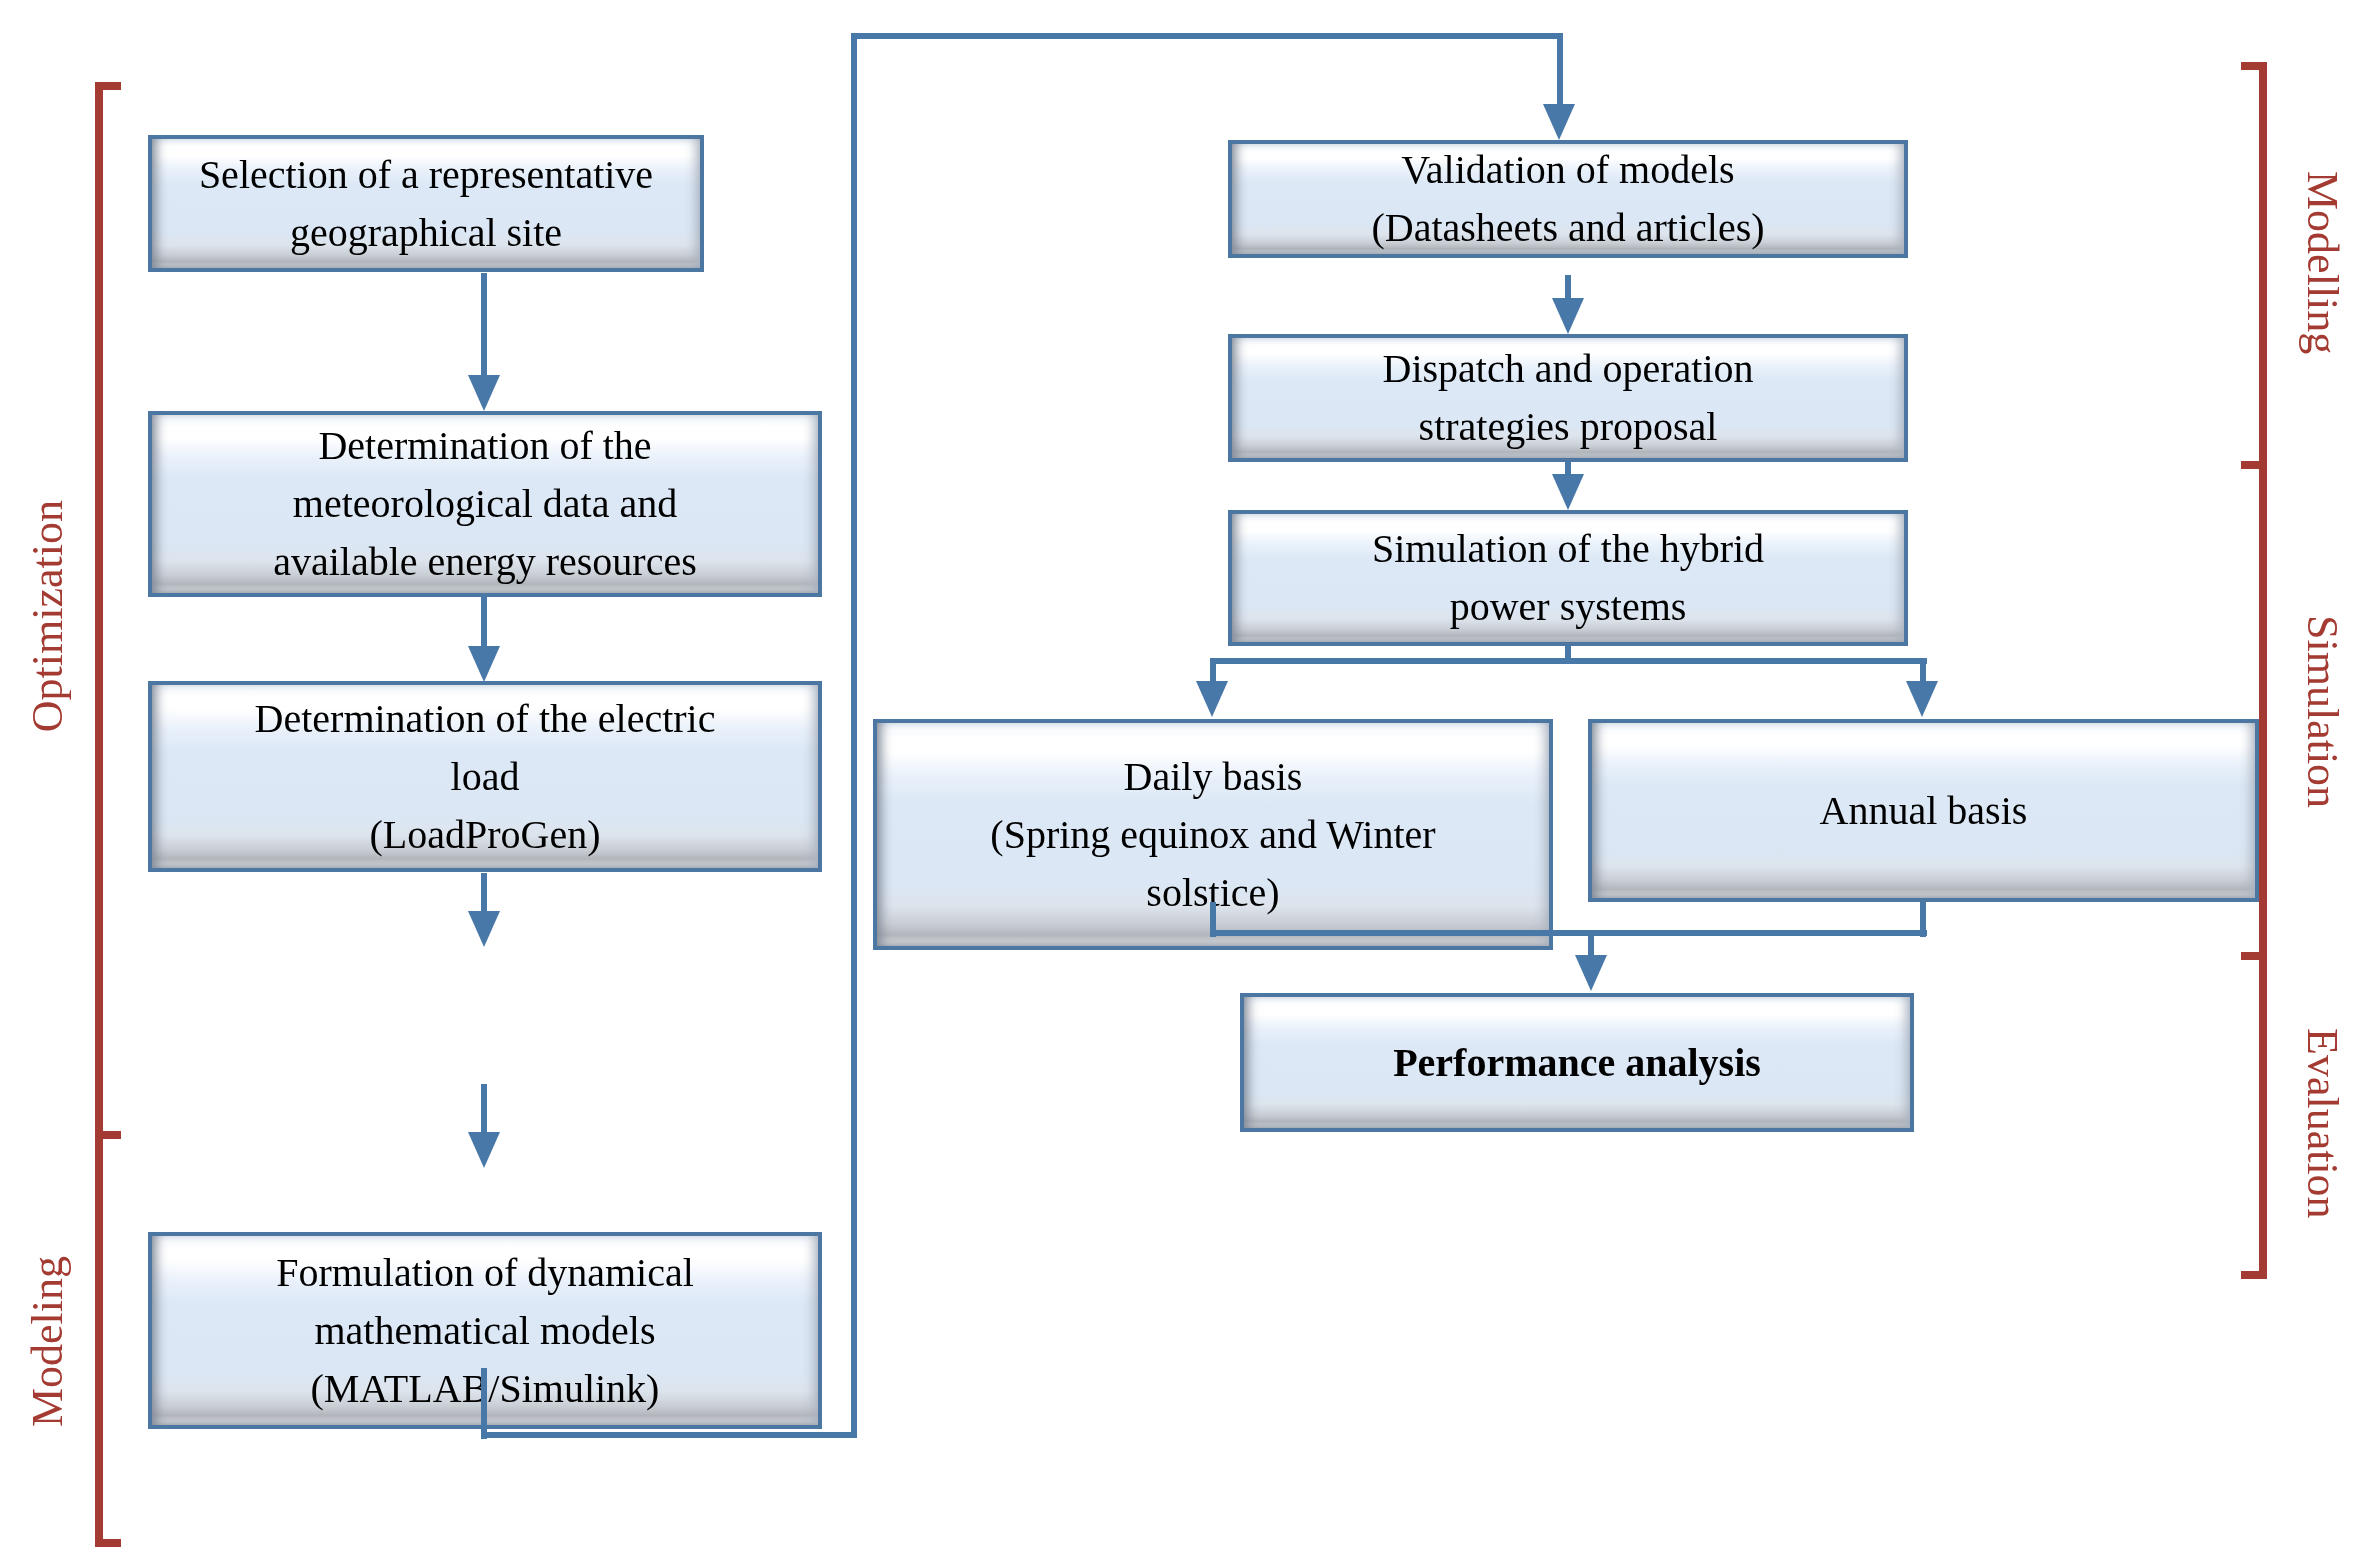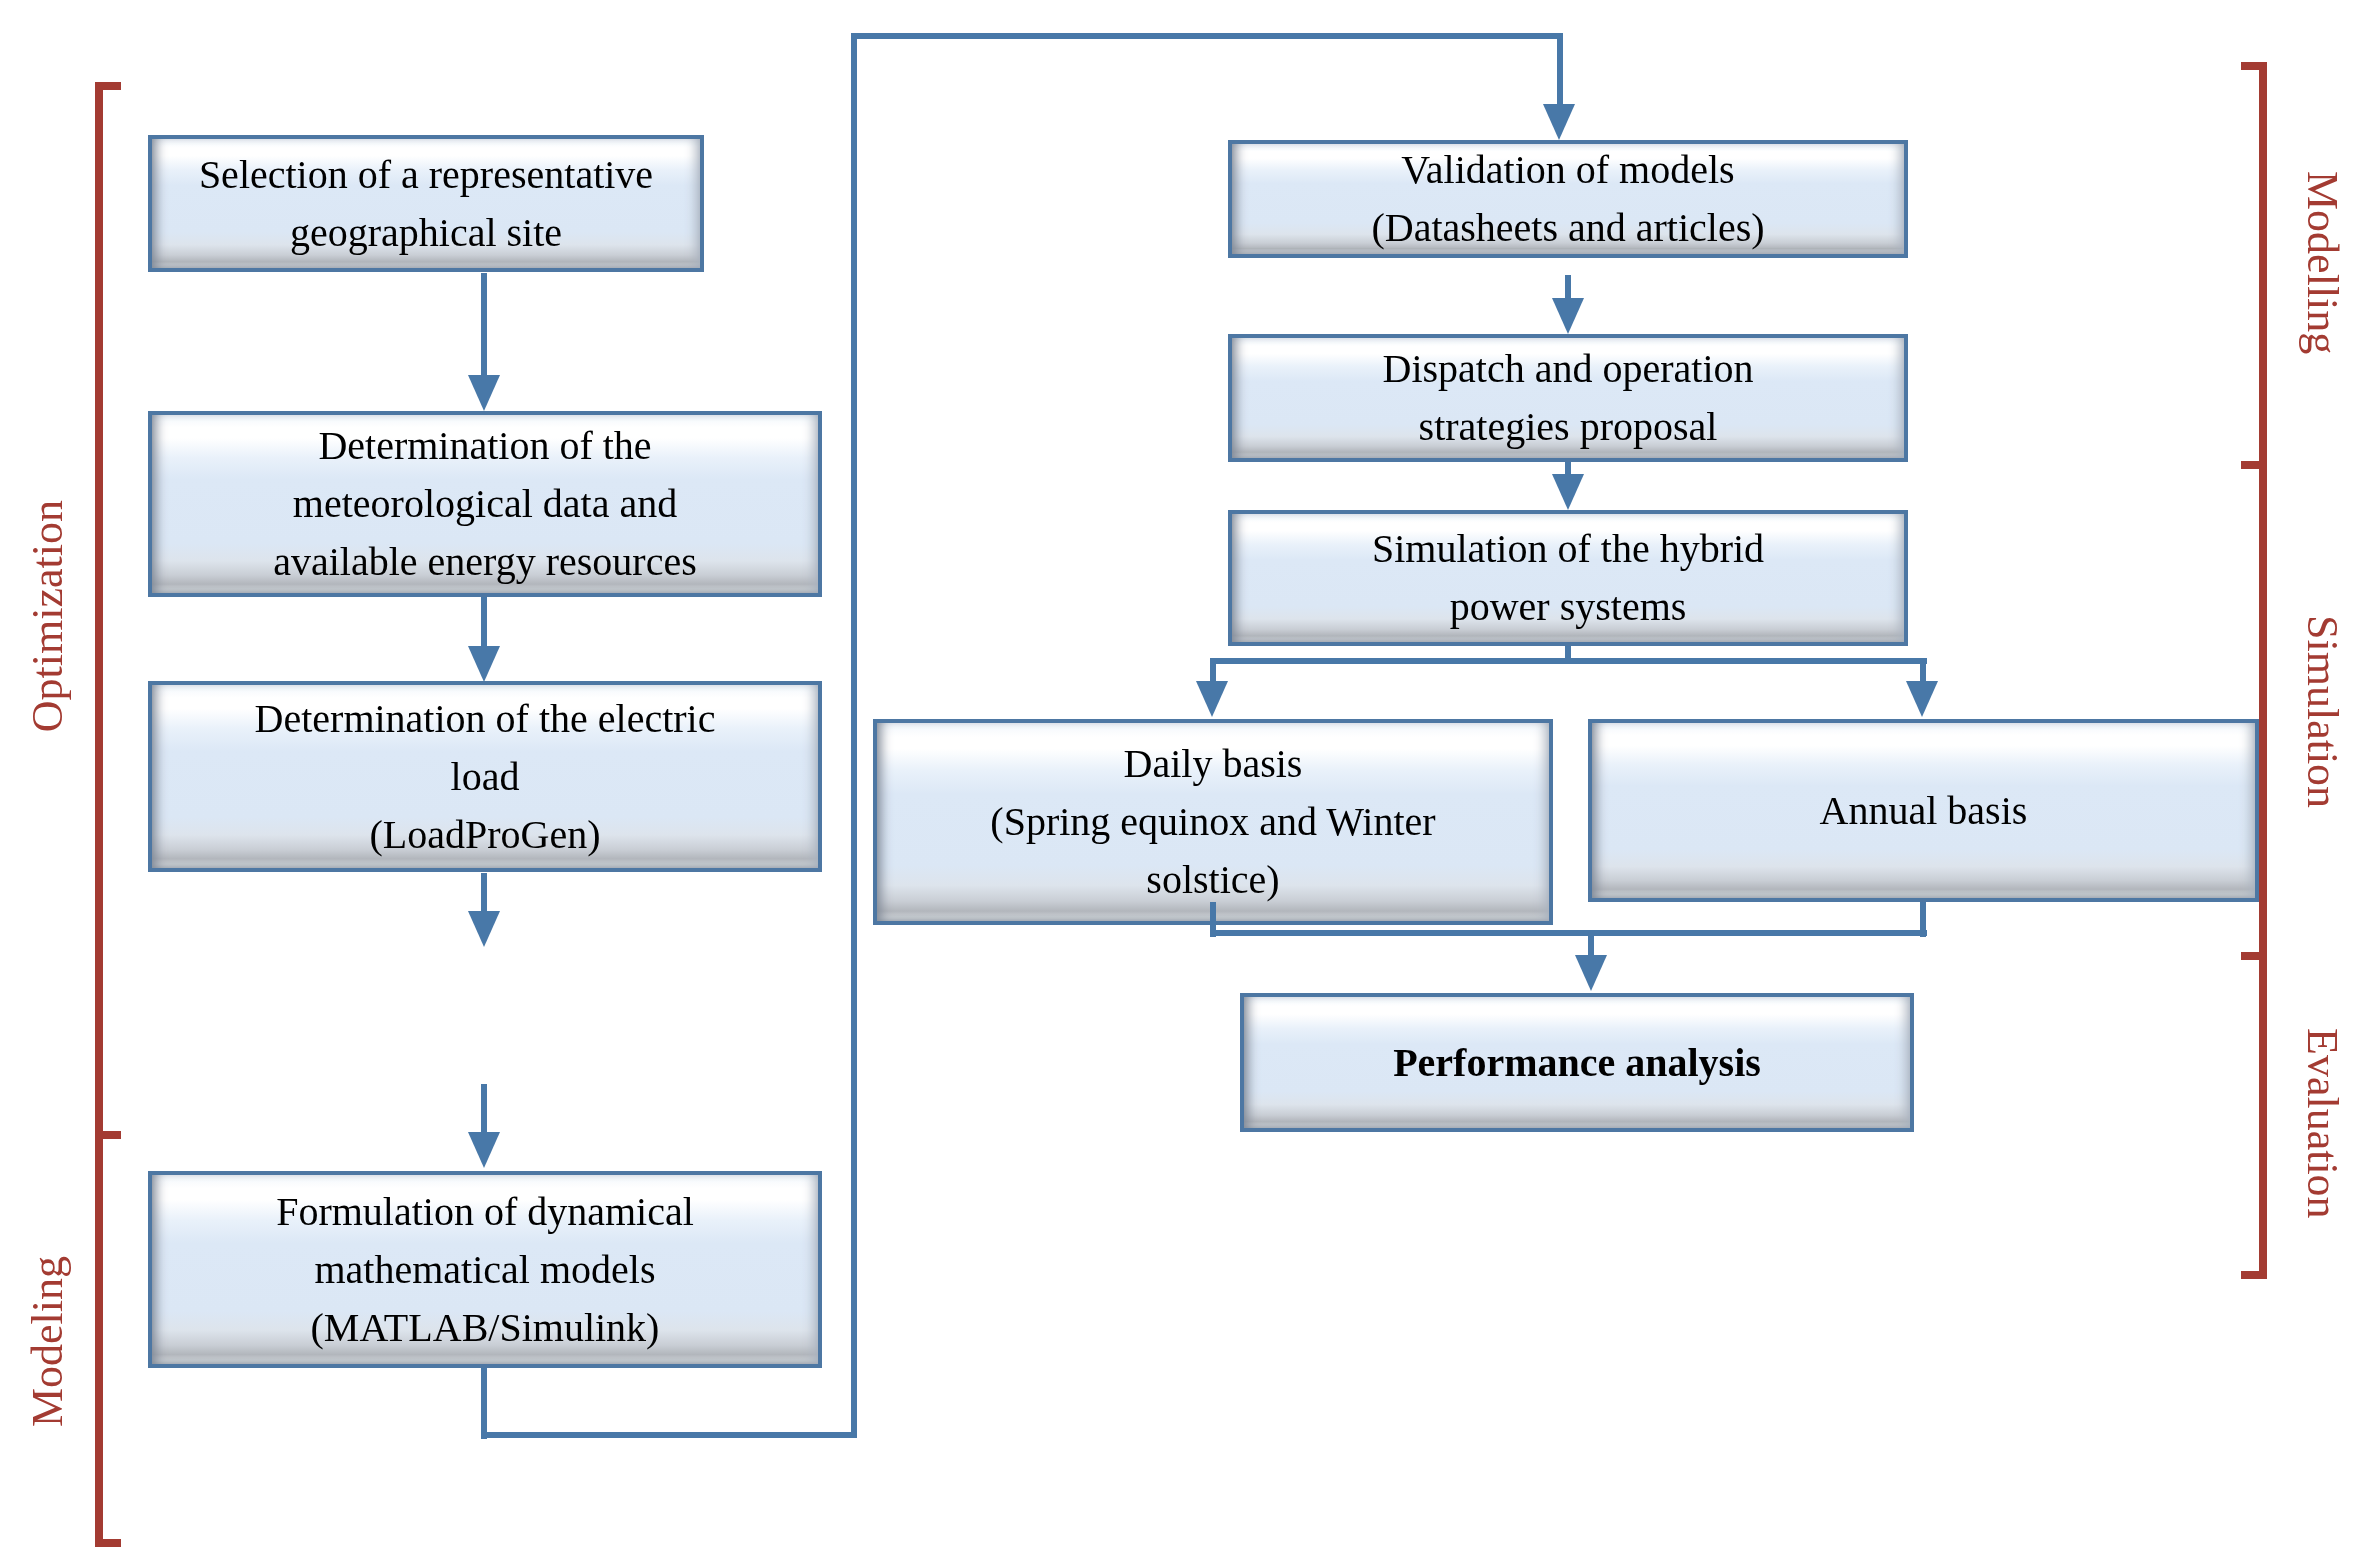--- a/index.html
+++ b/index.html
@@ -90,31 +90,31 @@
   </div>
 
   <div class="box" style="left:148px;top:135px;width:556px;height:137px;">Selection of a representative
 geographical site</div>
   <div class="box" style="left:148px;top:411px;width:674px;height:186px;">Determination of the
 meteorological data and
 available energy resources</div>
   <div class="box" style="left:148px;top:681px;width:674px;height:191px;">Determination of the electric
 load
 (LoadProGen)</div>
-  <div class="box" style="left:148px;top:1171px;width:674px;height:197px;">Formulation of dynamical
+  <div class="box" style="left:148px;top:1232px;width:674px;height:197px;">Formulation of dynamical
 mathematical models
 (MATLAB/Simulink)</div>
 
   <div class="box" style="left:1228px;top:140px;width:680px;height:118px;">Validation of models
 (Datasheets and articles)</div>
   <div class="box" style="left:1228px;top:334px;width:680px;height:128px;">Dispatch and operation
 strategies proposal</div>
   <div class="box" style="left:1228px;top:510px;width:680px;height:136px;">Simulation of the hybrid
 power systems</div>
-  <div class="box" style="left:873px;top:719px;width:680px;height:206px;">Daily basis
+  <div class="box" style="left:873px;top:719px;width:680px;height:231px;">Daily basis
 (Spring equinox and Winter
 solstice)</div>
   <div class="box" style="left:1588px;top:719px;width:671px;height:183px;">Annual basis</div>
   <div class="box" style="left:1240px;top:993px;width:674px;height:139px;font-weight:bold;">Performance analysis</div>
 
   <div class="stem" style="left:481px;top:273px;height:103px;"></div>
   <div class="head-down" style="left:468px;top:375px;"></div>
 
   <div class="stem" style="left:481px;top:597px;height:50px;"></div>
   <div class="head-down" style="left:468px;top:646px;"></div>

